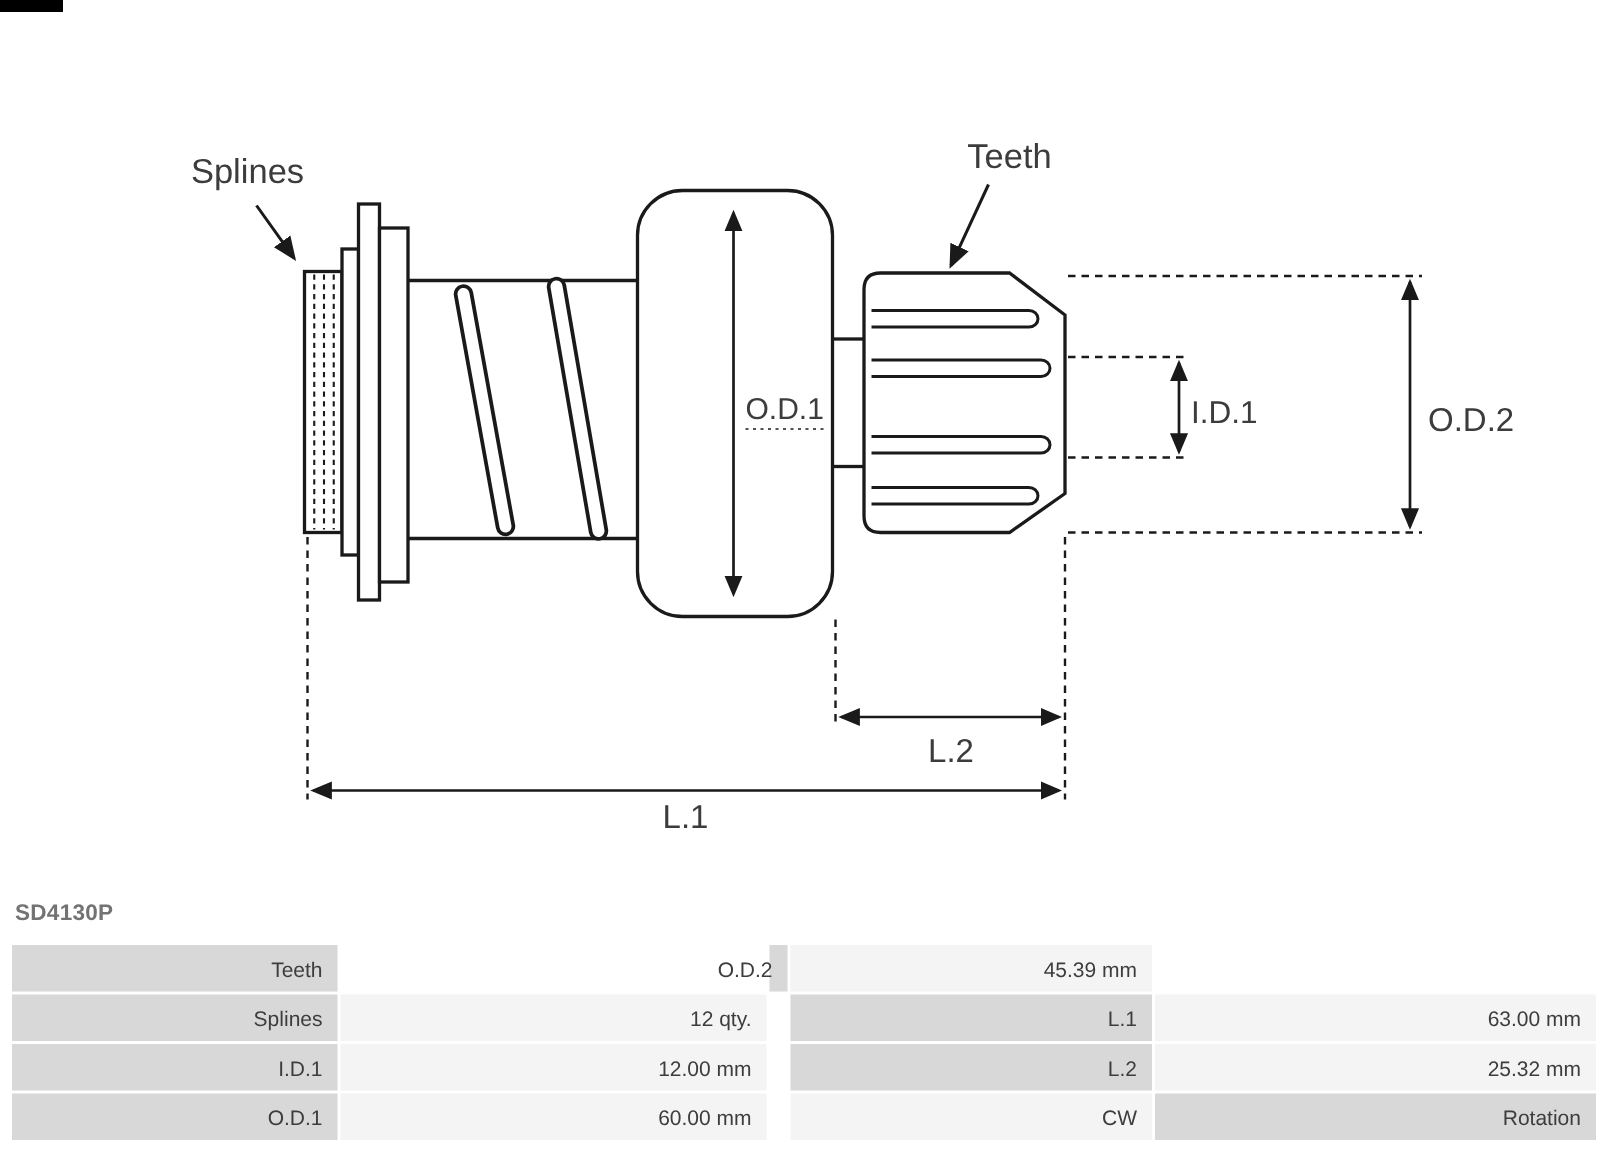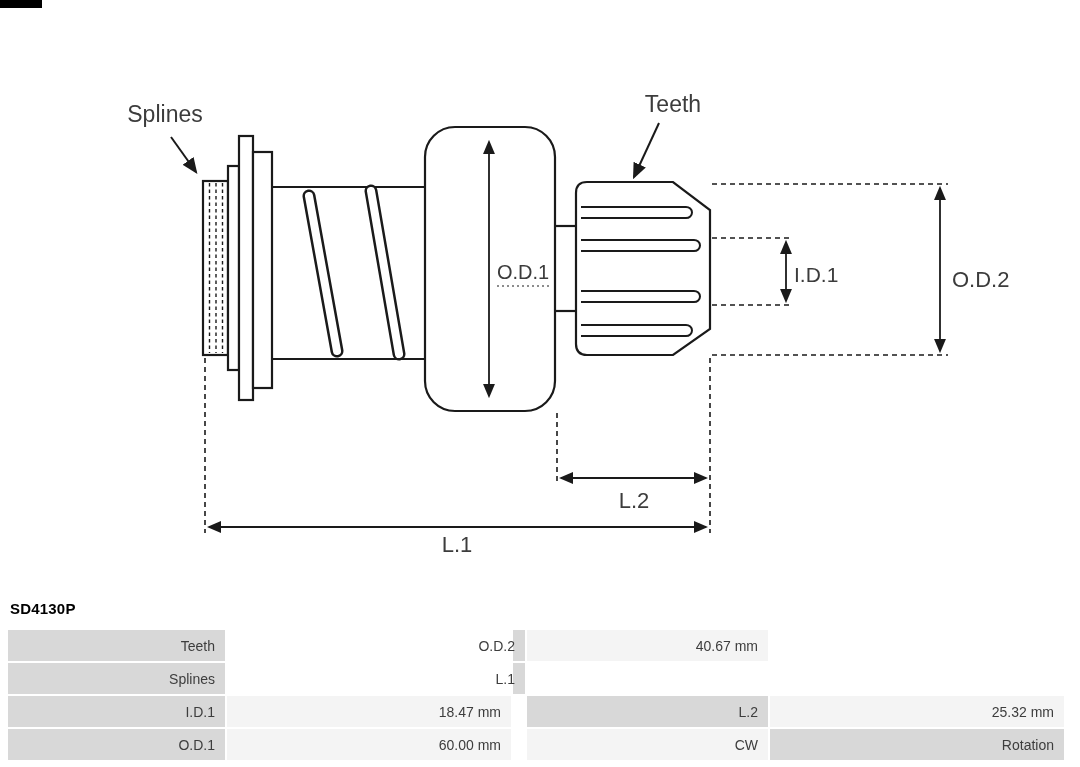--- a/index.html
+++ b/index.html
@@ -9,21 +9,21 @@
   }
   .corner-artifact{position:absolute;left:0;top:0;width:42px;height:8px;background:#000;}
   .diagram-wrap{position:absolute;left:0;top:0;width:1080px;height:600px;}
   .diagram-wrap svg{display:block;}
   svg text{
     font-family:"Liberation Sans",sans-serif;
     fill:#3c3c3c;
   }
   .part-number{
     position:absolute;left:10px;top:600px;
-    font-size:15px;font-weight:bold;color:#000000;letter-spacing:.2px;
+    font-size:15px;font-weight:bold;color:#737373;letter-spacing:.2px;
   }
   .spec-table{
     position:absolute;left:8px;top:630px;width:1056px;
     display:grid;grid-template-rows:repeat(4,31px);row-gap:2px;
   }
   .spec-row{display:grid;grid-template-columns:217px 284px 12px 241px 1fr;column-gap:2px;}
   .cell{
     display:flex;align-items:center;justify-content:flex-end;
     padding-right:10px;font-size:14px;color:#3d3d3d;
   }
@@ -114,30 +114,32 @@
     </svg>
   </div>
 
   <div class="part-number">SD4130P</div>
 
   <div class="spec-table">
     <div class="spec-row">
       <div class="cell lab">Teeth</div>
       <div class="gapcell"></div>
       <div class="cell lab">O.D.2</div>
-      <div class="cell val">40.67 mm</div>
+      <div class="cell val">45.39 mm</div>
     </div>
     <div class="spec-row">
       <div class="cell lab">Splines</div>
+      <div class="cell val">12 qty.</div>
       <div class="gapcell"></div>
       <div class="cell lab">L.1</div>
+      <div class="cell val">63.00 mm</div>
     </div>
     <div class="spec-row">
       <div class="cell lab">I.D.1</div>
-      <div class="cell val">18.47 mm</div>
+      <div class="cell val">12.00 mm</div>
       <div class="gapcell"></div>
       <div class="cell lab">L.2</div>
       <div class="cell val">25.32 mm</div>
     </div>
     <div class="spec-row">
       <div class="cell lab">O.D.1</div>
       <div class="cell val">60.00 mm</div>
       <div class="gapcell"></div>
       <div class="cell val">CW</div>
       <div class="cell lab">Rotation</div>

